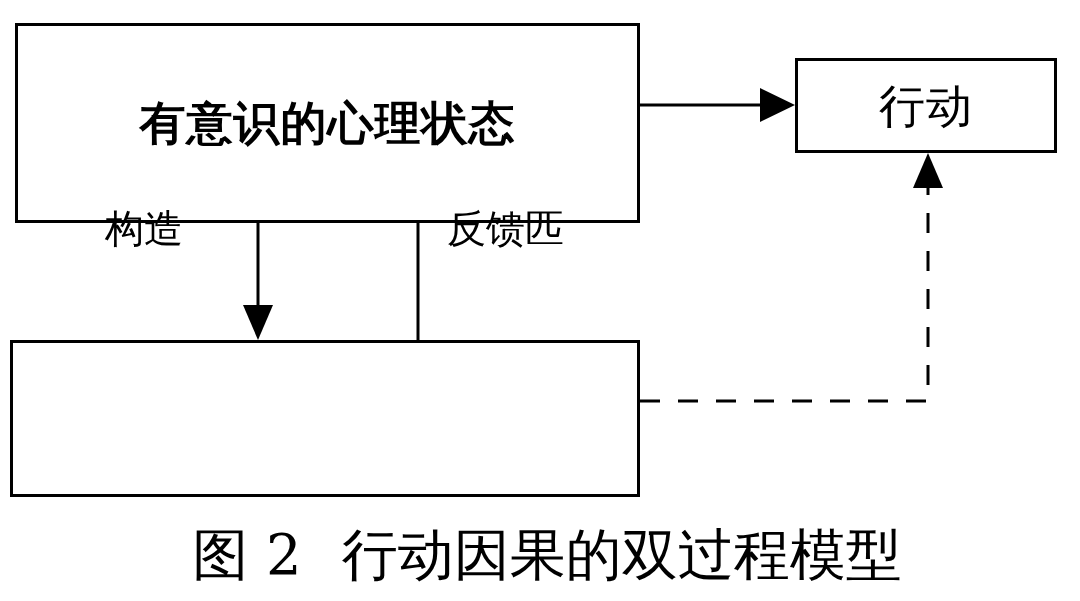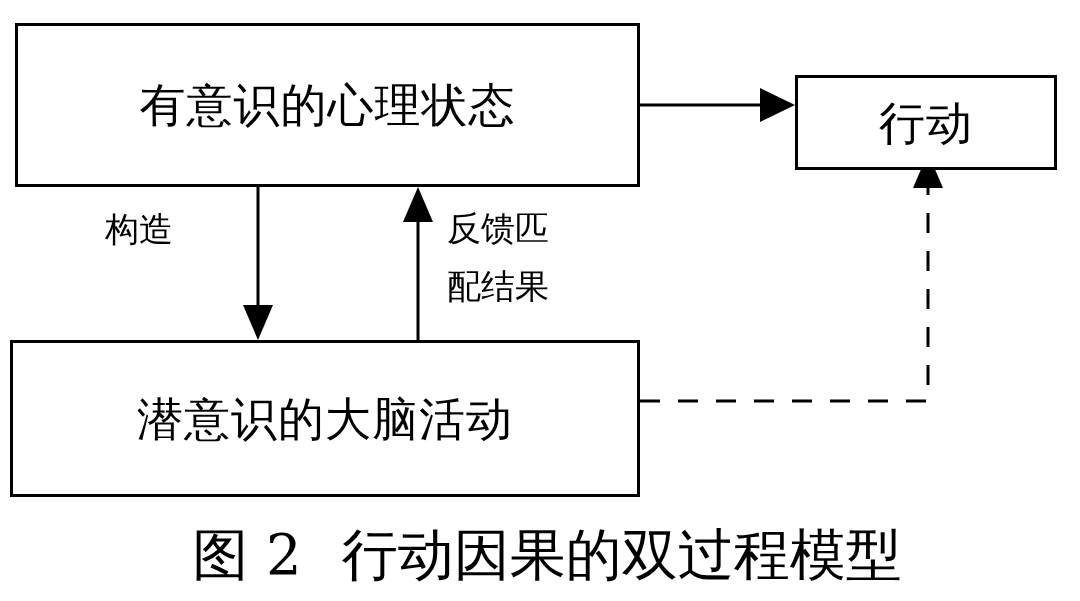--- a/index.html
+++ b/index.html
@@ -1,24 +1,24 @@
 <!DOCTYPE html>
 <html><head>
   <meta charset="utf-8">
   <style>
     html, body { margin: 0; padding: 0; background: #ffffff; }
     body { width: 1080px; height: 601px; position: relative; overflow: hidden;
            font-family: "DejaVu Sans", "Liberation Sans", sans-serif; color: #000; }
     .box { position: absolute; border: 3px solid #000; box-sizing: border-box; background: #fff;
            display: flex; flex-direction: column; align-items: center; justify-content: center; }
     .box-text { font-size: 46px; line-height: 54px; letter-spacing: 1px; white-space: nowrap; }
-    #box-c { left: 15px; top: 23px; width: 625px; height: 164px; }
+    #box-c { left: 15px; top: 23px; width: 625px; height: 200px; font-weight: bold; }
     #box-x { left: 10px; top: 340px; width: 630px; height: 157px; }
-    #box-act { left: 795px; top: 58px; width: 262px; height: 95px; margin-top: 17px; }
-    .label { position: absolute; font-size: 34px; line-height: 58px; white-space: nowrap; }
+    #box-act { left: 795px; top: 58px; width: 262px; height: 95px; }
+    .label { position: absolute; font-size: 39px; line-height: 58px; white-space: nowrap; }
     #label-construct { left: 105px; top: 200px; width: 120px; }
     #label-feedback { left: 447px; top: 200px; width: 190px; font-family: Liberation Serif, serif; }
     #caption { position: absolute; left: 0; top: 520px; width: 1080px; text-align: center;
                font-size: 56px; line-height: 70px; font-family: "DejaVu Serif", "Liberation Serif", serif; }
     #caption .fig-num { margin-right: 40px; margin-left: 14px; }
     svg#arrows { position: absolute; left: 0; top: 0; }
   </style>
 </head>
 <body>
 
@@ -43,27 +43,25 @@
 
 <div class="box" id="box-c">
   <div class="box-text">有意识的心理状态</div>
 </div>
 
 <div class="box" id="box-act">
   <div class="box-text">行动</div>
 </div>
 
 <div class="box" id="box-x">
-  <div class="box-text">潜意识的大脑活动</div>
 </div>
 
 <div class="label" id="label-construct">
   <div>构造</div>
 </div>
 
 <div class="label" id="label-feedback">
   <div>反馈匹</div>
-  <div>配结果</div>
 </div>
 
 <div id="caption">
   <span class="fig-num">图 2</span><span>行动因果的双过程模型</span>
 </div>
 
 </body></html>

